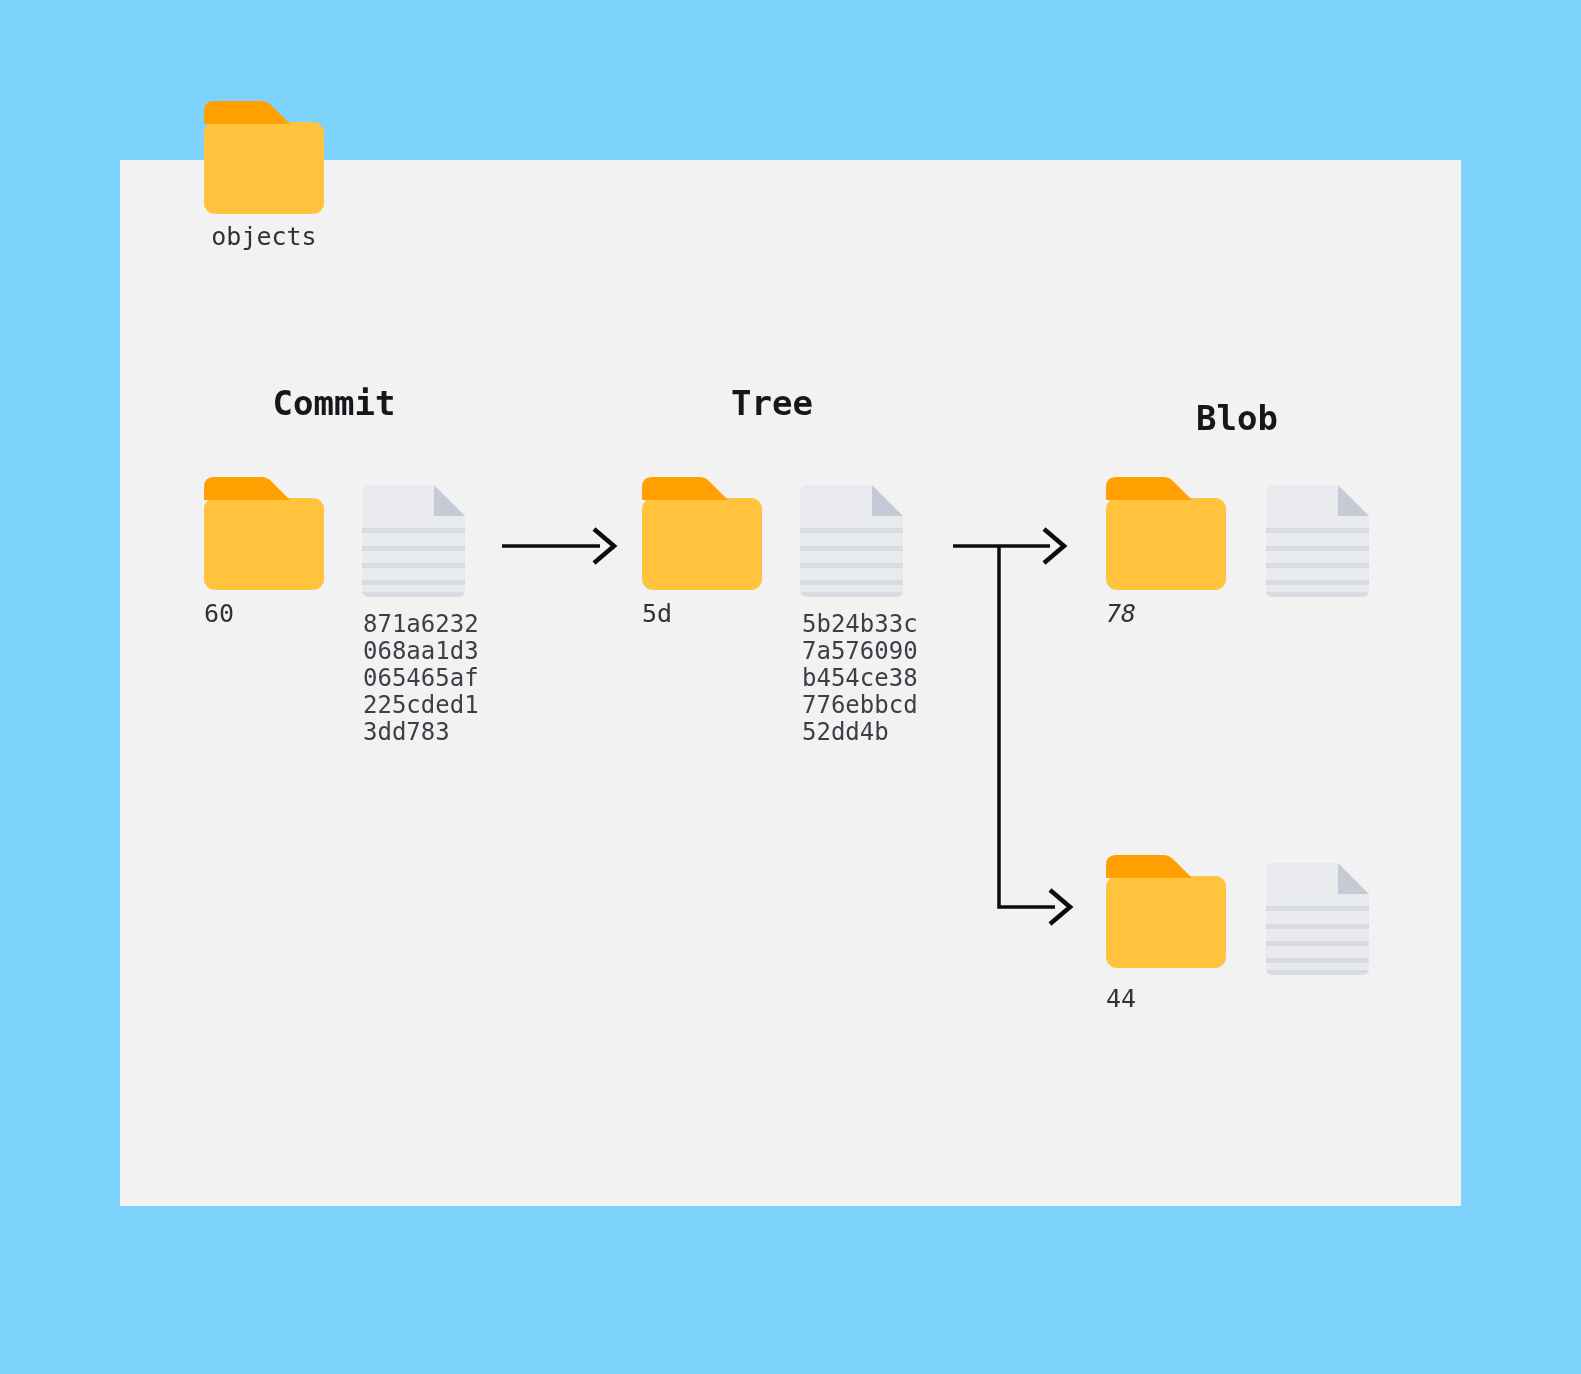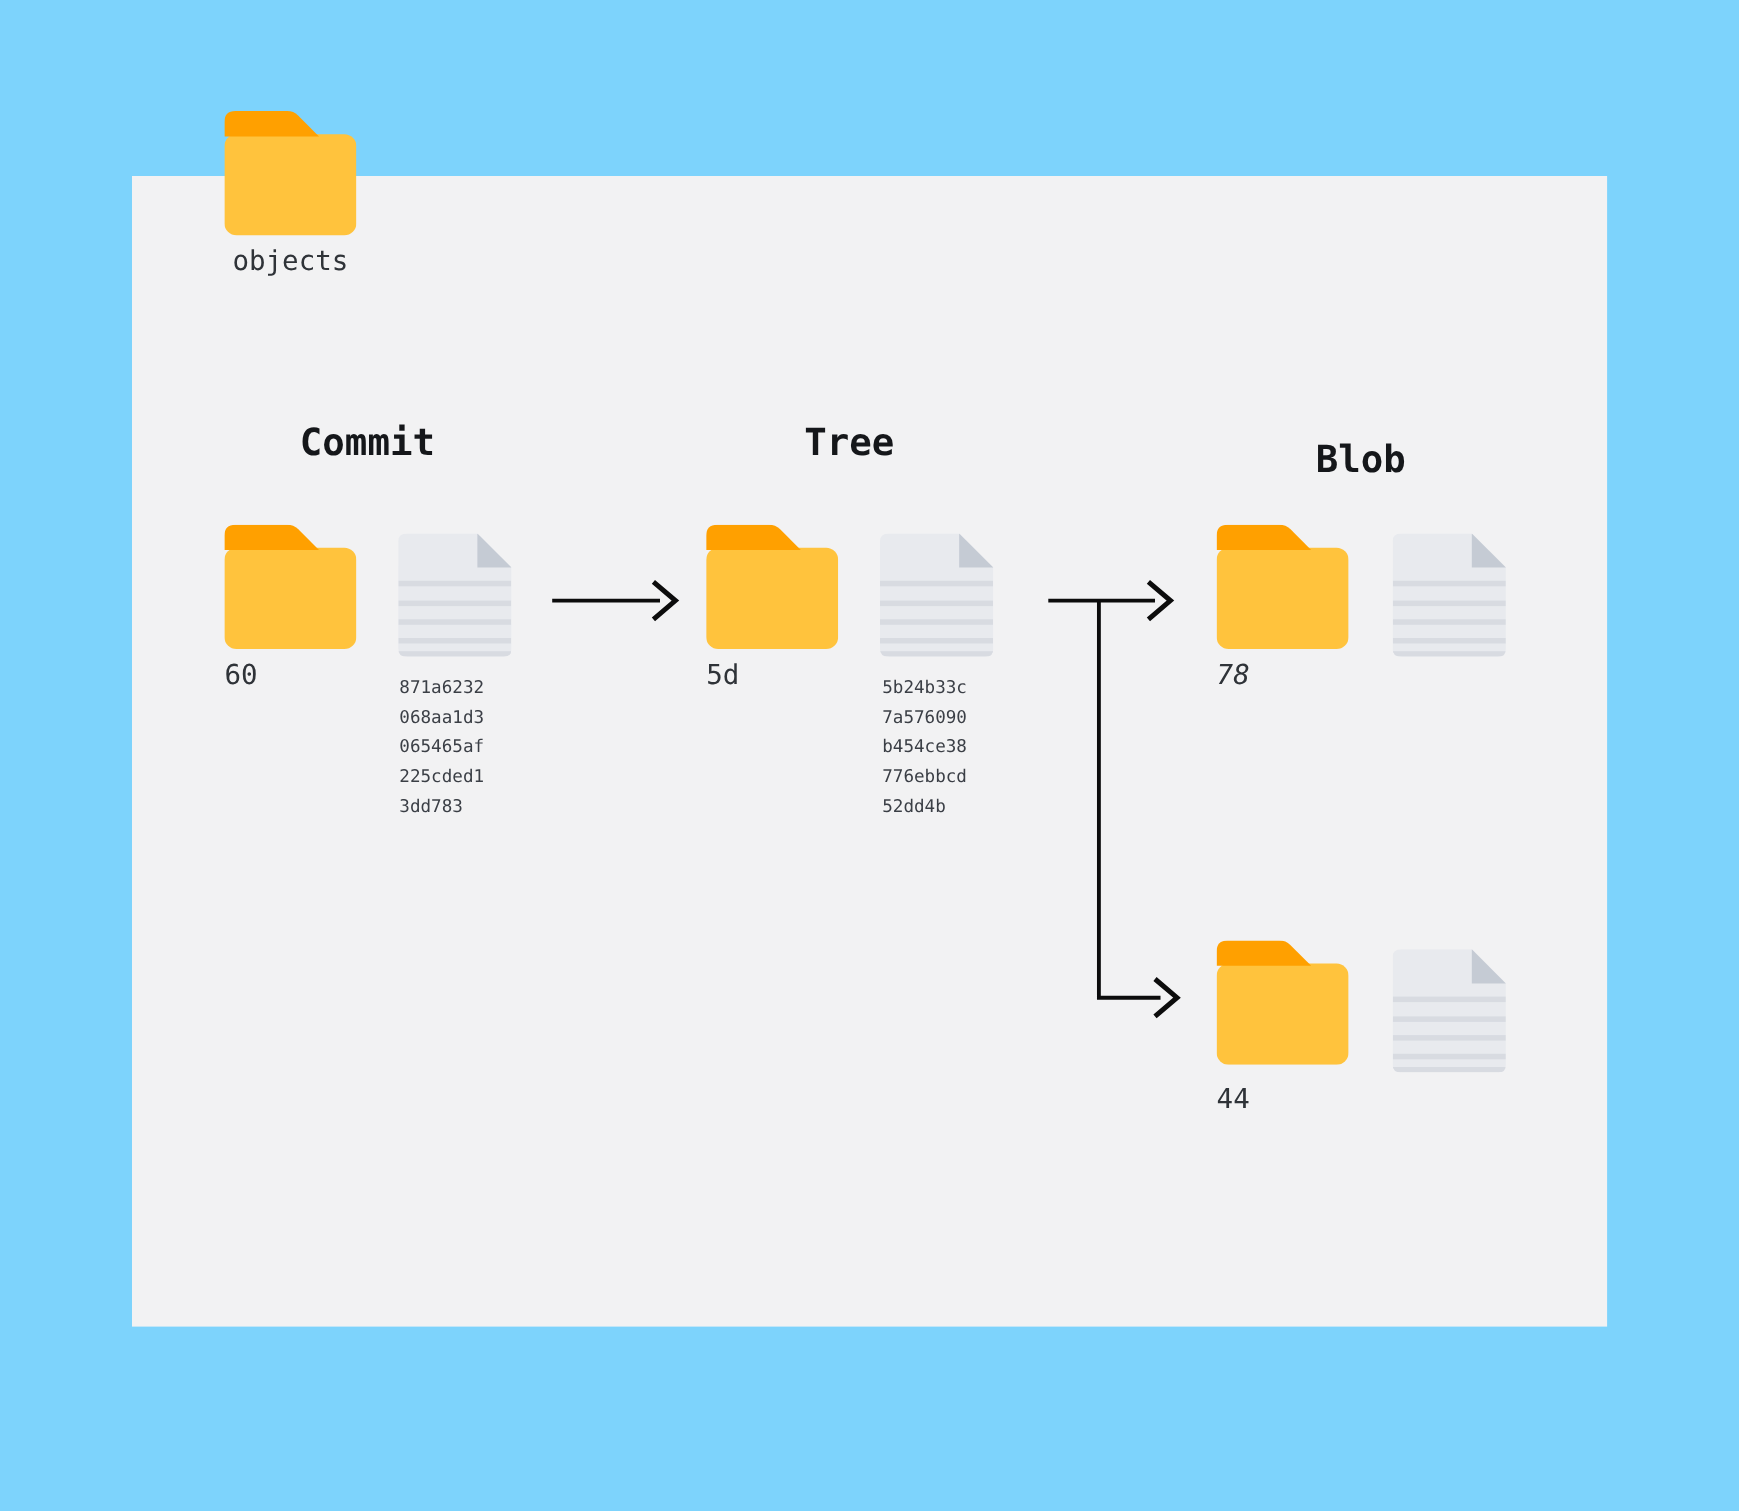--- a/index.html
+++ b/index.html
@@ -3,21 +3,21 @@
 <meta charset="utf-8">
 <style>
   html,body{margin:0;padding:0;background:#000;}
   .canvas{position:relative;width:1581px;height:1374px;background:#7dd3fc;overflow:hidden;
           font-family:"DejaVu Sans Mono",monospace;}
   .panel{position:absolute;left:120px;top:160px;width:1341px;height:1046px;background:#f2f2f3;}
   .abs{position:absolute;}
   .section-title{position:absolute;width:200px;text-align:center;font-size:34px;font-weight:700;
                  color:#15171a;letter-spacing:0px;}
   .folder-label{position:absolute;width:120px;text-align:left;font-size:25px;color:#2f3338;}
-  .hash{position:absolute;width:180px;font-size:16px;line-height:27px;color:#3b3f46;
+  .hash{position:absolute;width:180px;font-size:24px;line-height:27px;color:#3b3f46;
         white-space:pre-line;text-align:left;}
   .objects-label{position:absolute;width:160px;text-align:center;font-size:25px;color:#2f3338;}
   svg{display:block;}
 </style>
 </head>
 <body>
 
 <div class="canvas">
 
   <svg width="0" height="0" style="position:absolute" aria-hidden="true">

